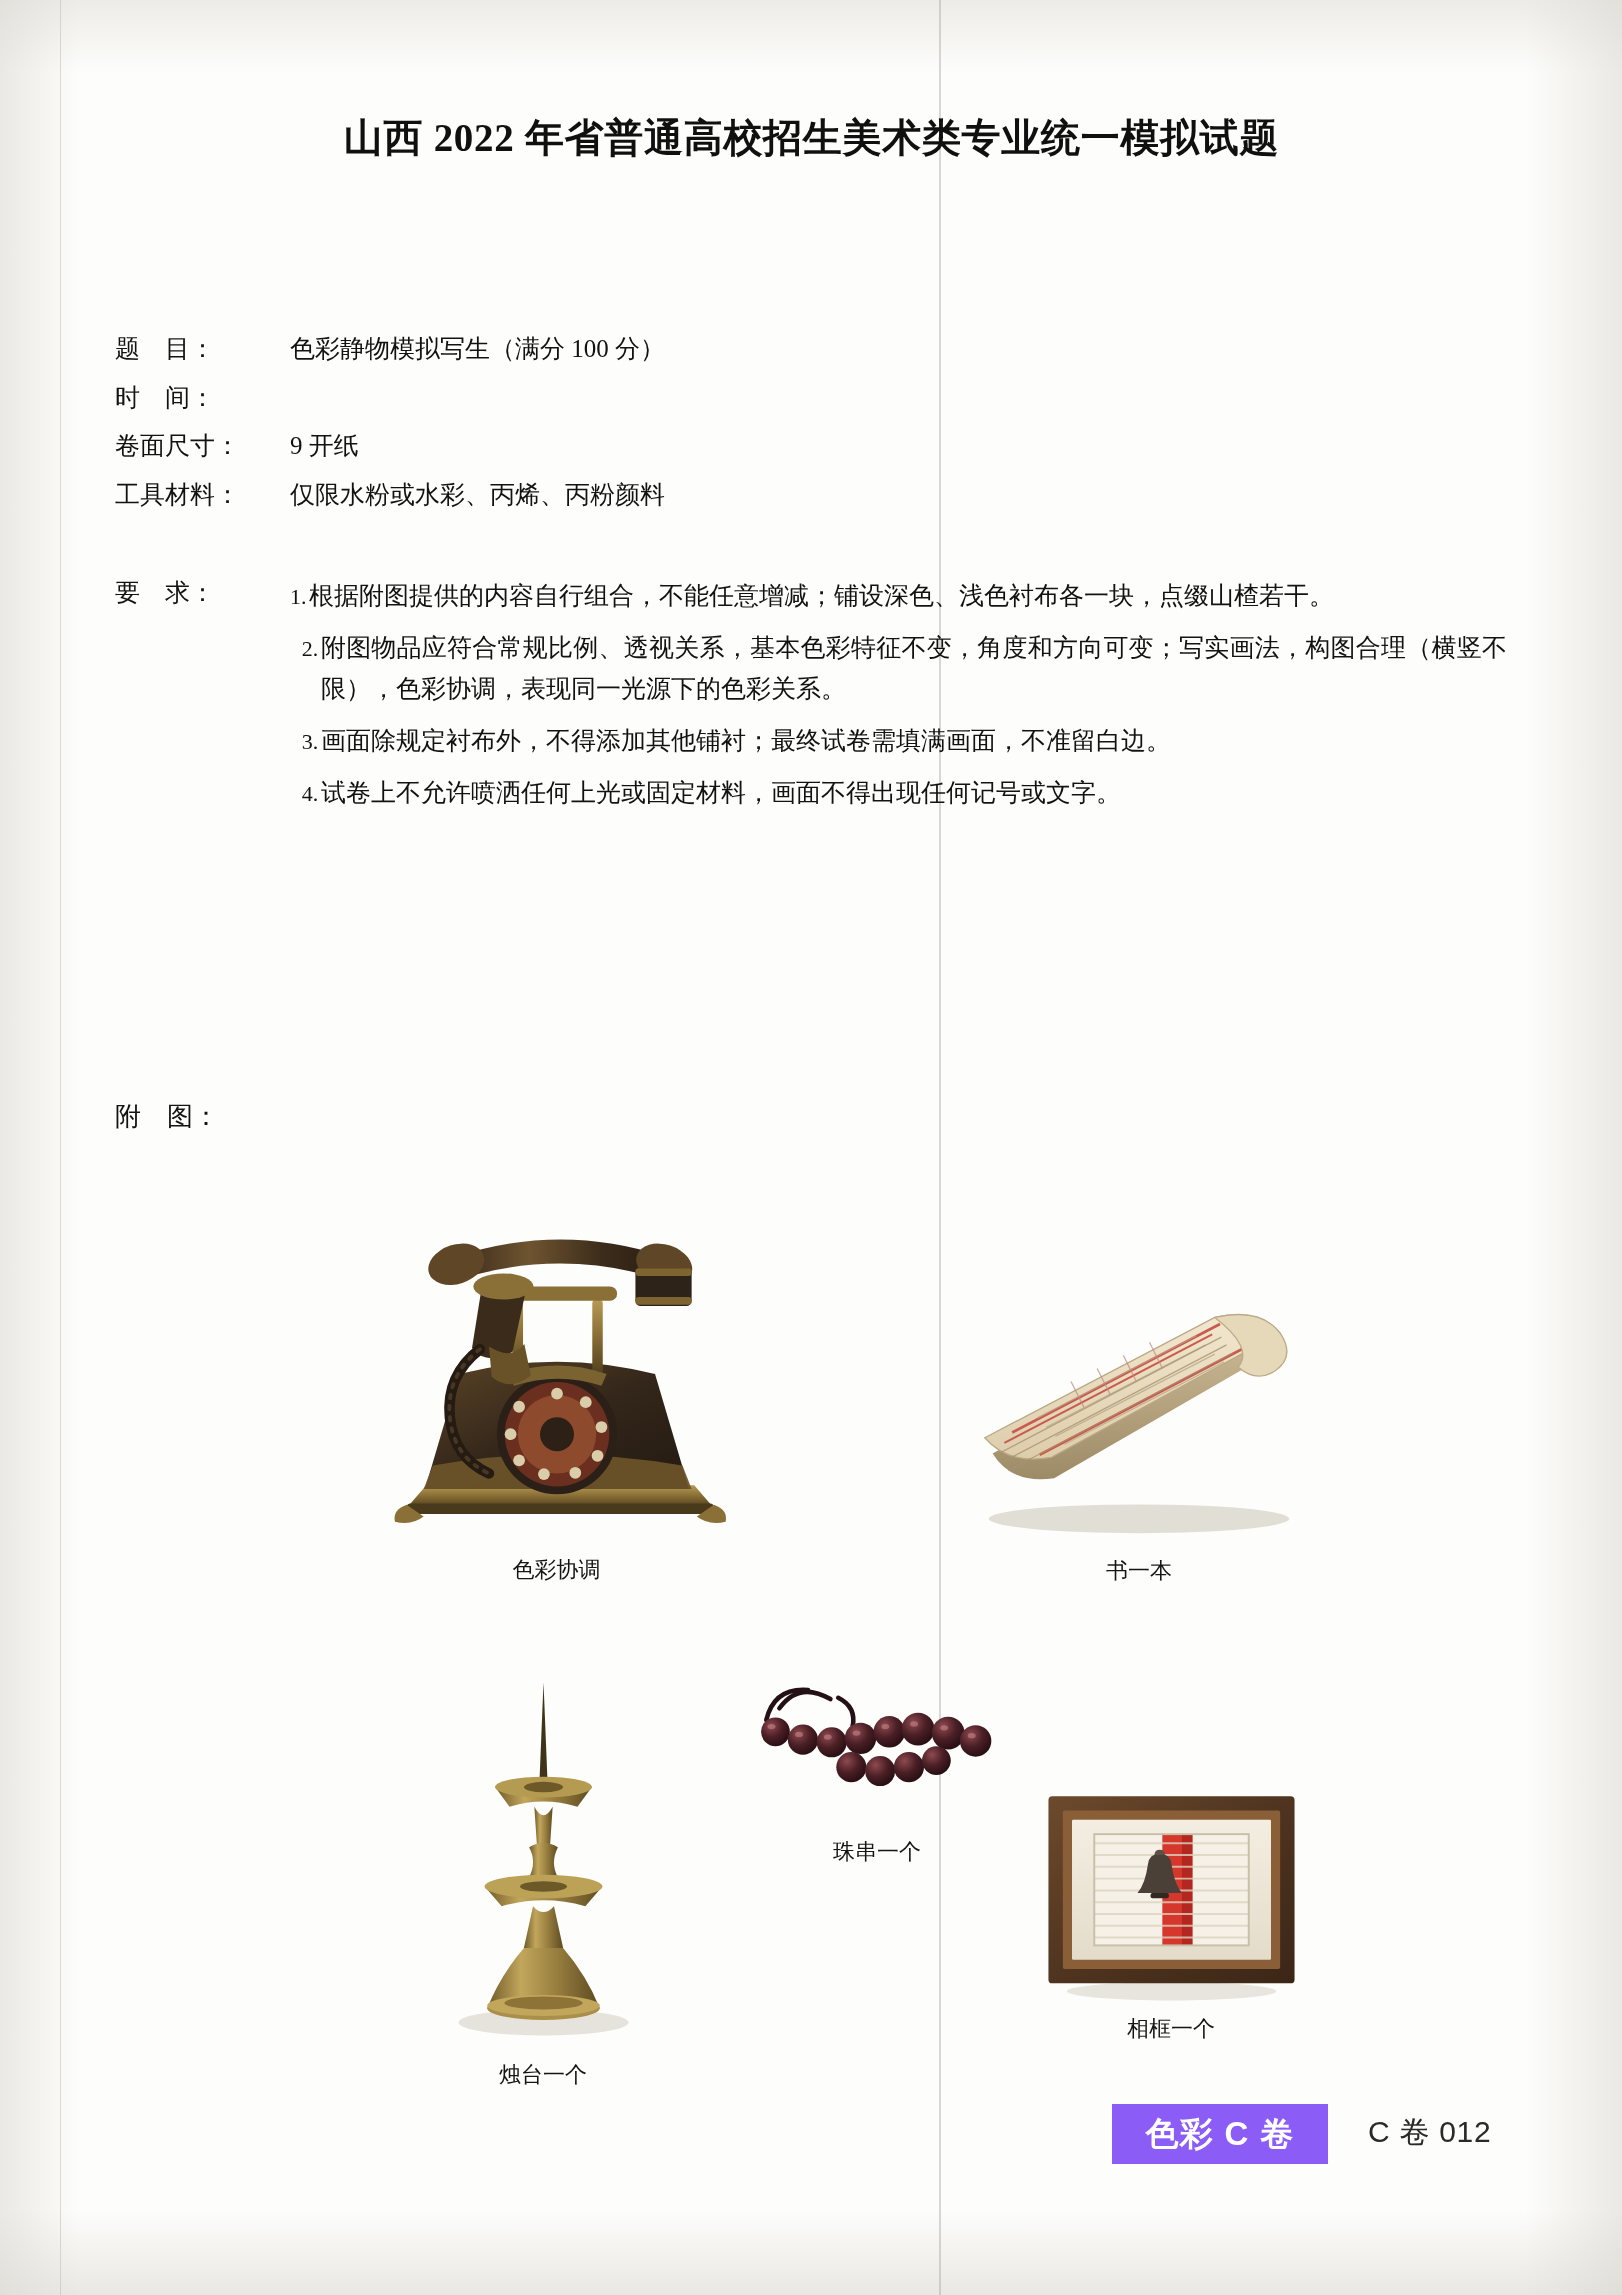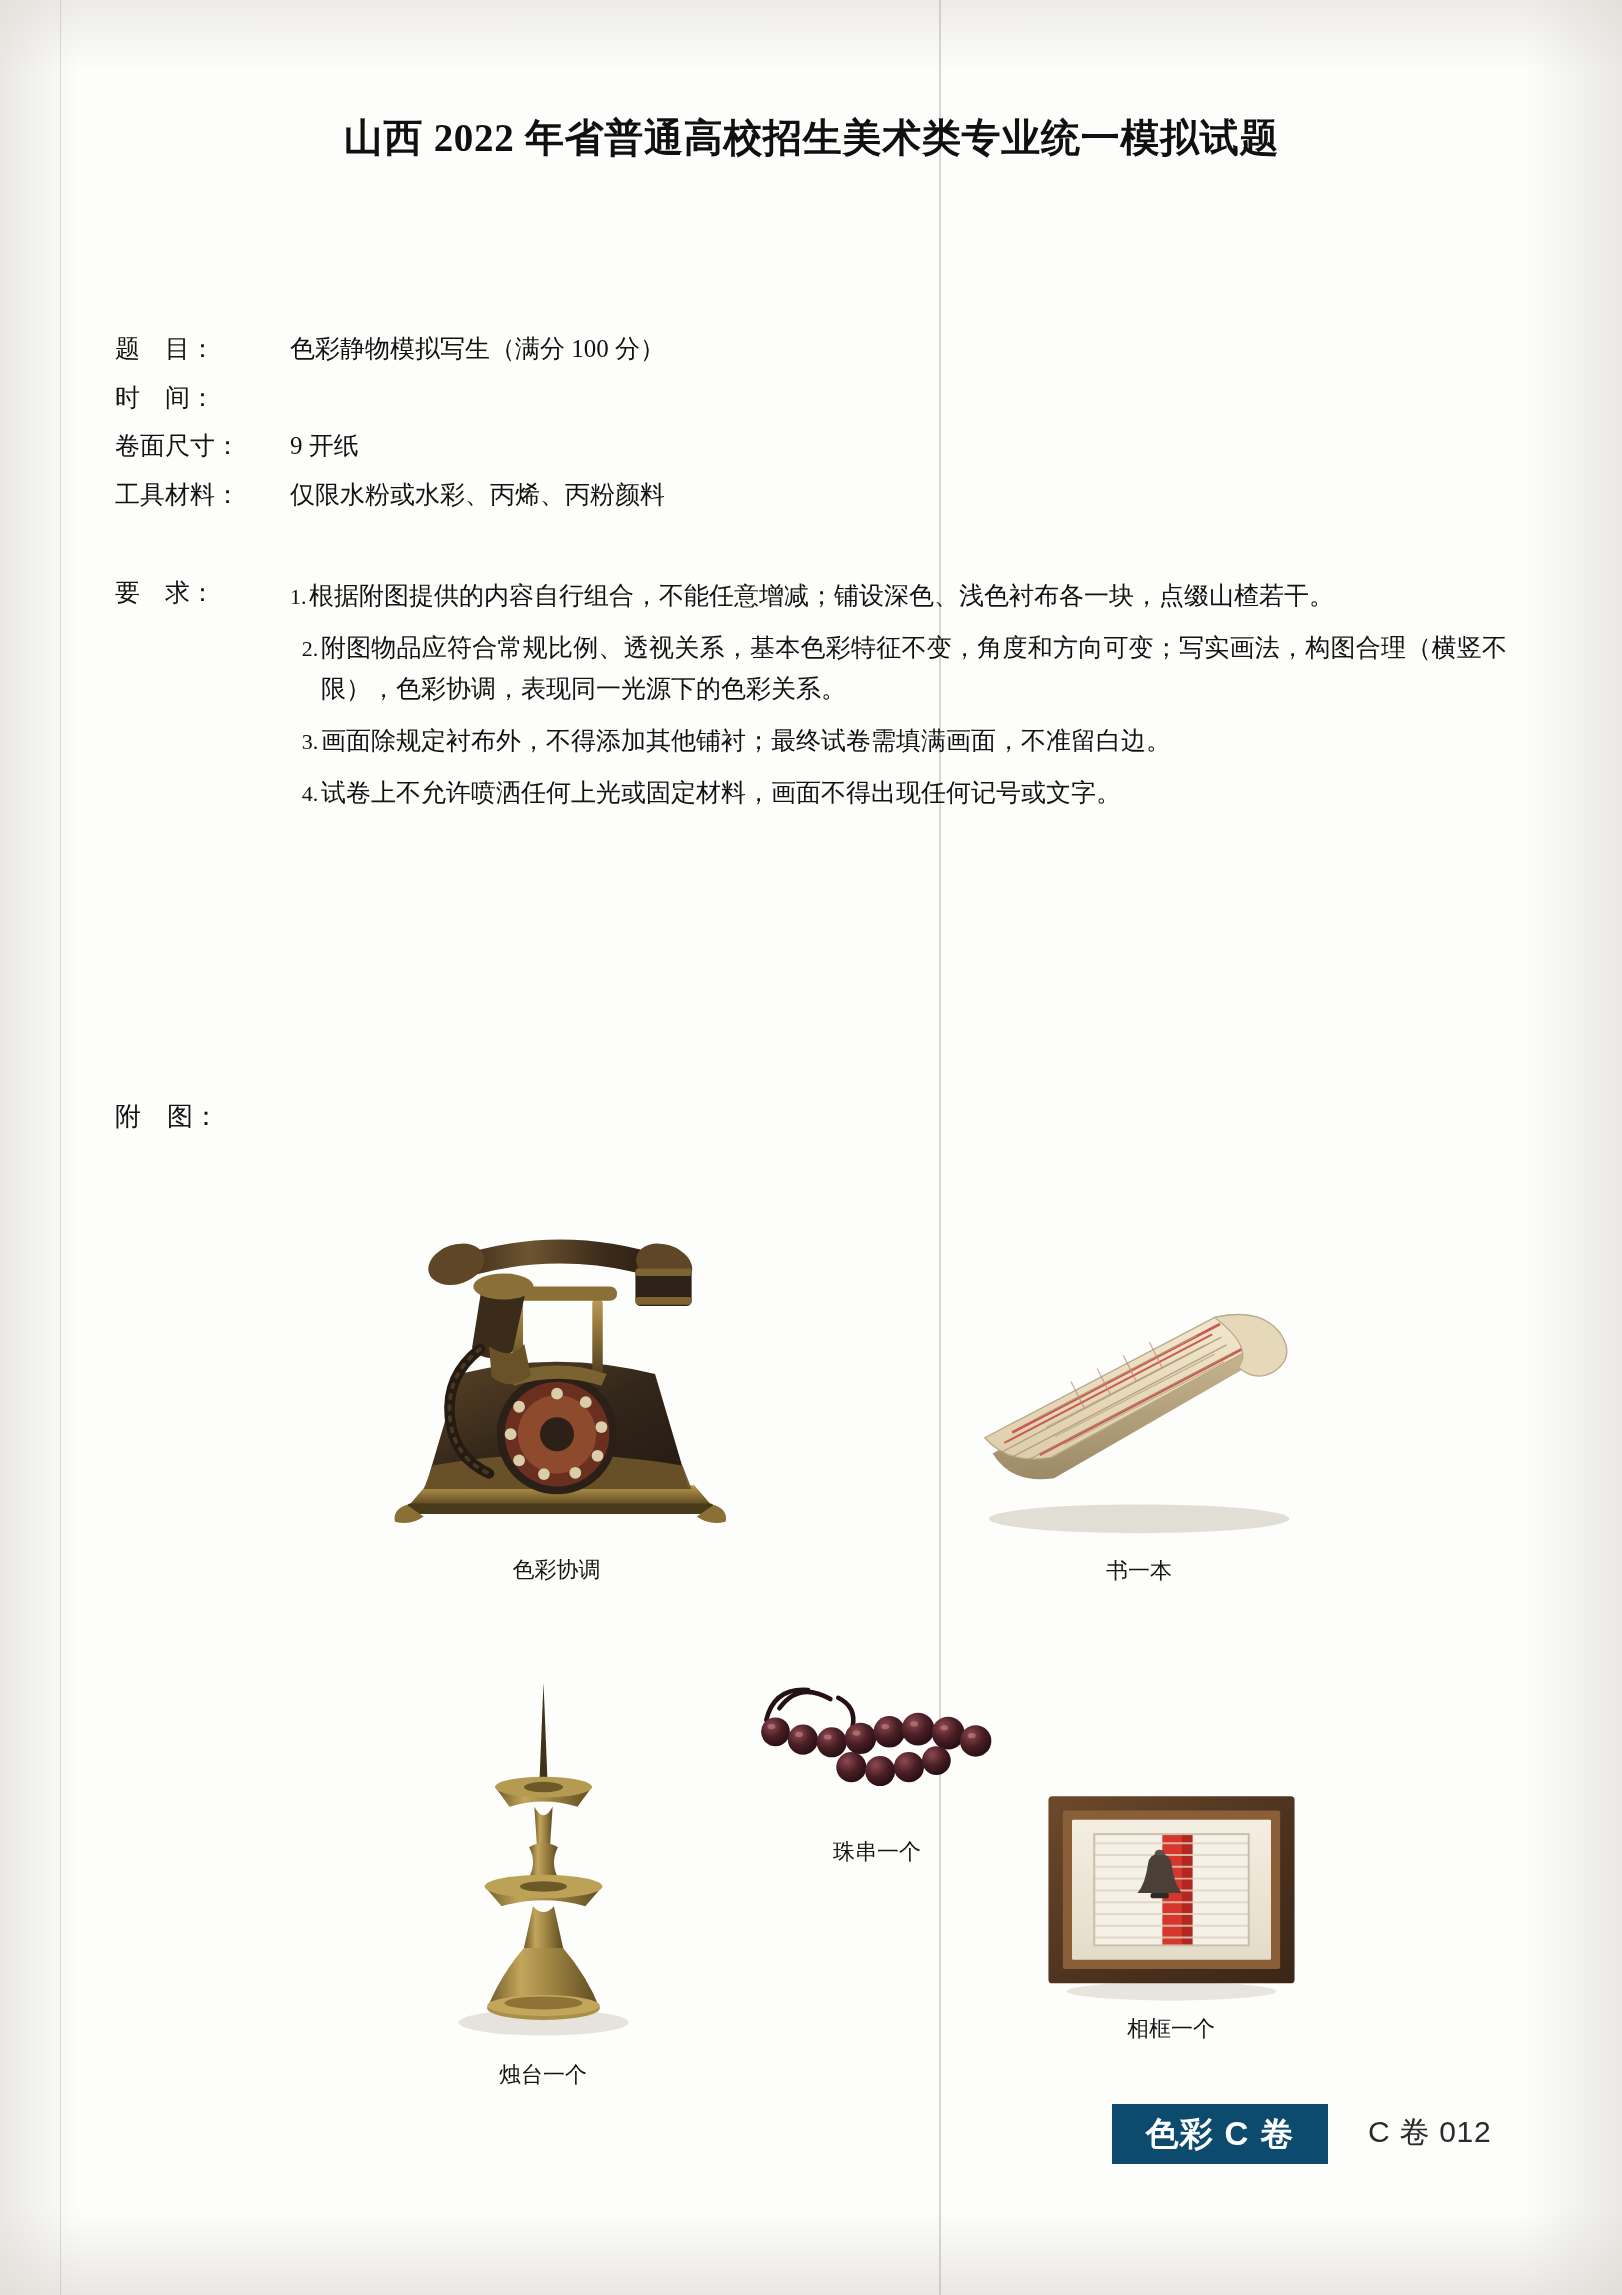--- a/index.html
+++ b/index.html
@@ -487,18 +487,18 @@
               <path d="M192 96 q8 0 8 8 l-16 0 q0 -8 8 -8 z" fill="#5c5146"></path>
             </g>
             <rect x="92" y="72" width="236" height="170" fill="none" stroke="#c8bfa9" stroke-width="3"></rect>
           </svg>
         </div>
         <div class="fig-caption">相框一个</div>
       </div>
 
     </div>
 
-    <div class="stamp" style="background: #0c4a6e;">色彩 C 卷</div>
+    <div class="stamp" style="background: #8b5cf6;">色彩 C 卷</div>
     <div class="code">C 卷 012</div>
 
   </div>
 </div>
 
 
 </body></html>

